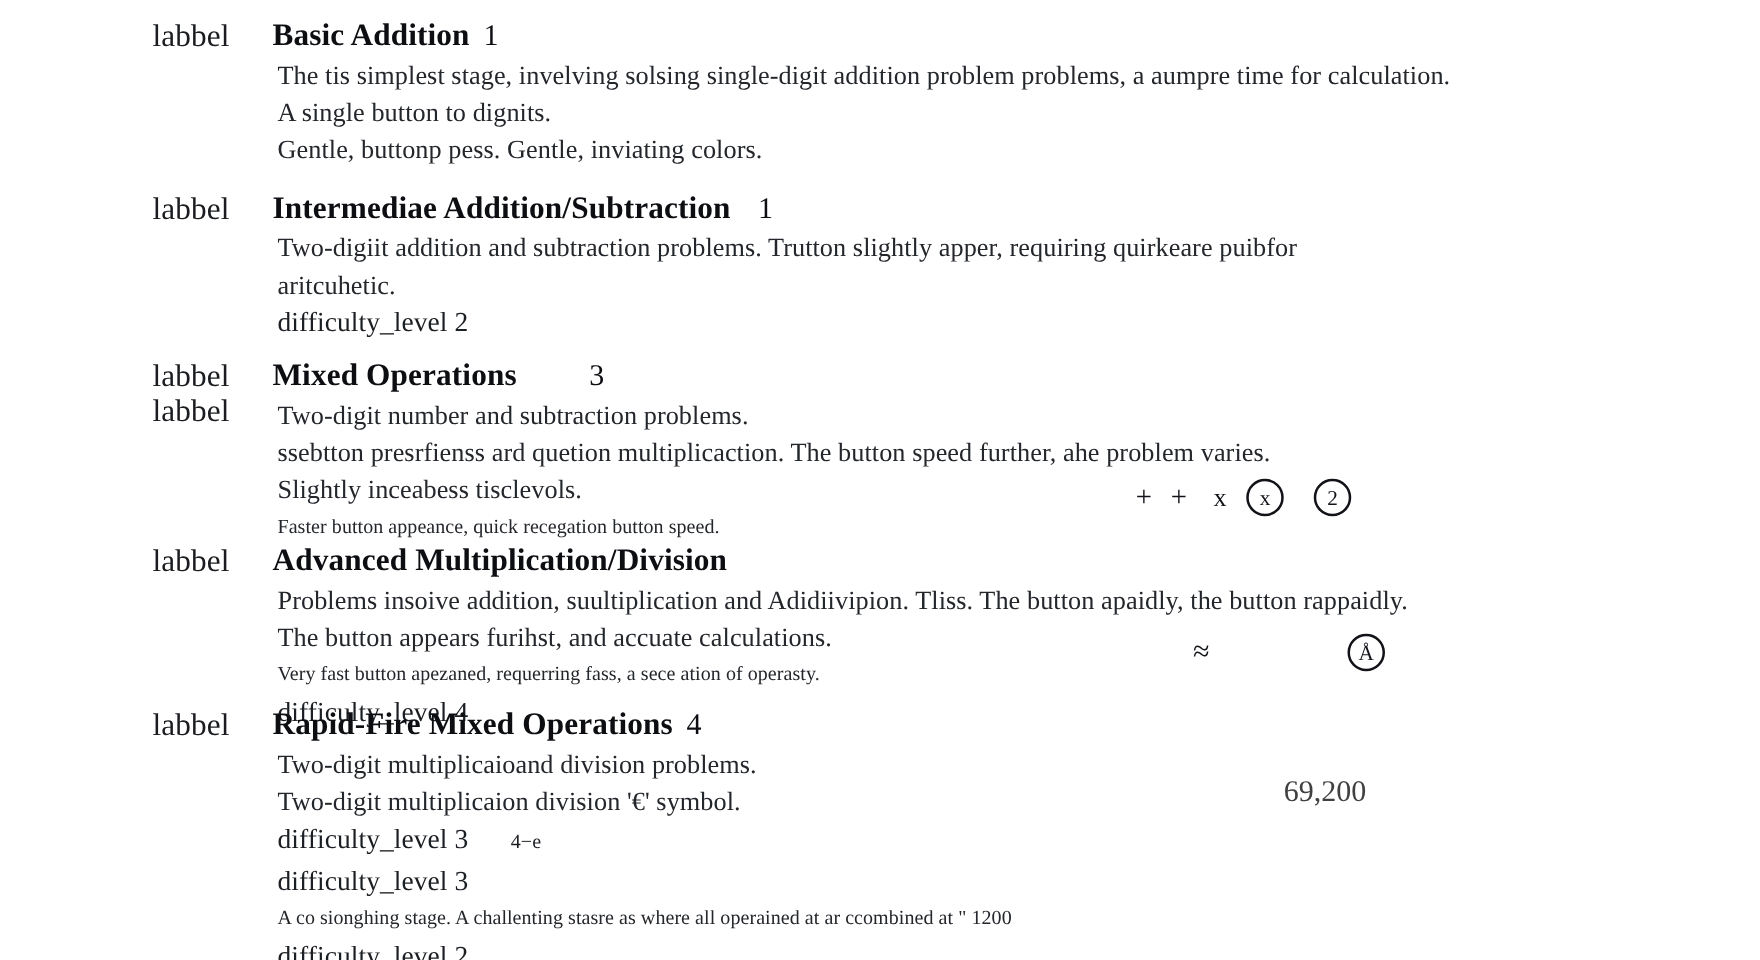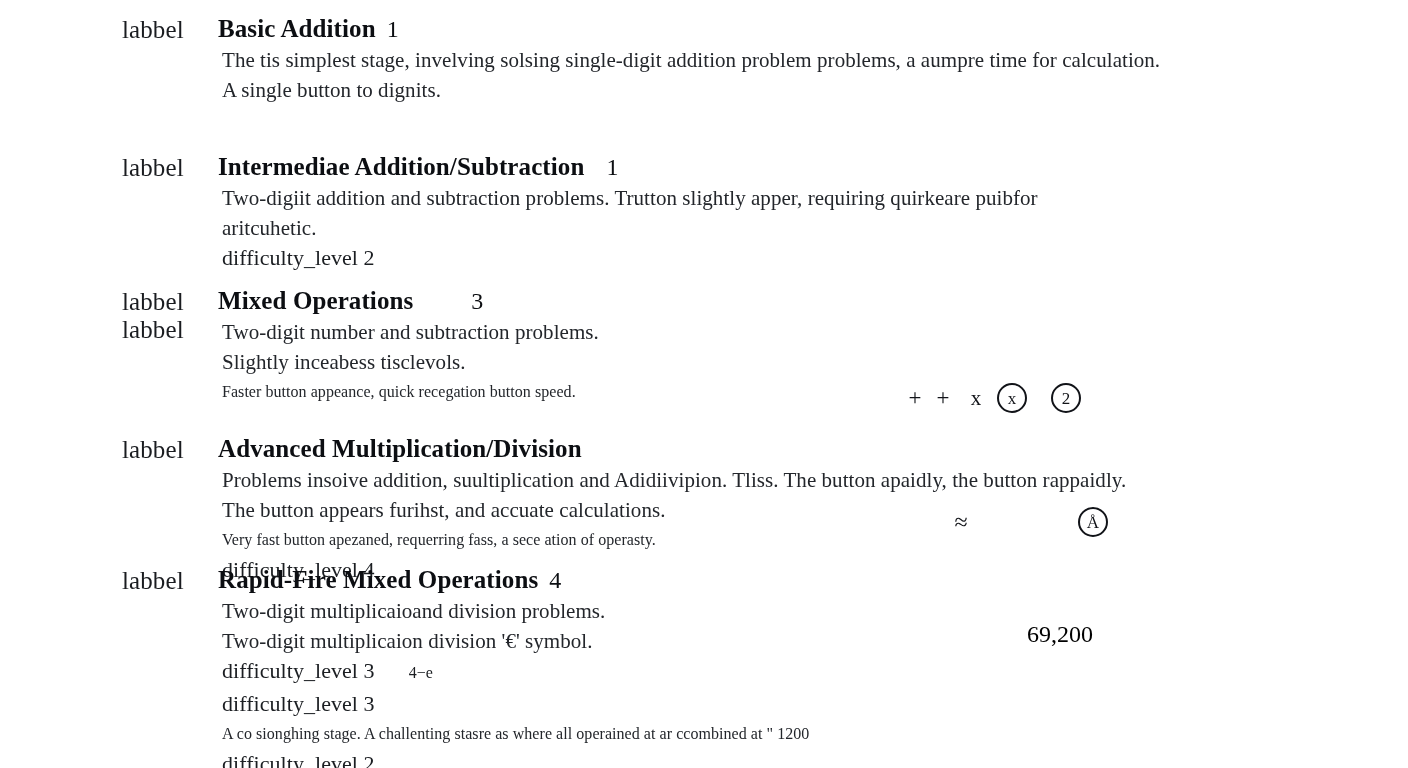--- a/index.html
+++ b/index.html
@@ -115,37 +115,38 @@
     border-radius: 50%;
     font-size: 17px;
     line-height: 1;
     font-family: "Liberation Serif", serif;
   }
 
   .float-num {
     position: absolute;
     font-size: 24px;
     line-height: 28px;
-    color: #000000;
+    color: #404040;
     white-space: nowrap;
   }
 </style>
 </head>
 <body>
 
 <div class="page">
 
   <div class="stage" style="top:14px;">
     <div class="gutter">labbel</div>
     <div class="content">
       <div class="heading">
         <span>Basic Addition</span><span class="num">1</span>
       </div>
       <div class="line">The tis simplest stage, invelving solsing single-digit addition problem problems, a aumpre time for calculation.</div>
       <div class="line">A single button to dignits.</div>
+      <div class="line">Gentle, buttonp pess. Gentle, inviating colors.</div>
     </div>
   </div>
 
   <div class="stage" style="top:152px;">
     <div class="gutter">labbel</div>
     <div class="content">
       <div class="heading">
         <span>Intermediae Addition/Subtraction</span><span class="num wide">1</span>
       </div>
       <div class="line">Two-digiit addition and subtraction problems.  Trutton slightly apper, requiring quirkeare puibfor</div>
@@ -155,20 +156,21 @@
   </div>
 
   <div class="stage" style="top:286px;">
     <div class="gutter">labbel</div>
     <div class="gutter second-line">labbel</div>
     <div class="content">
       <div class="heading">
         <span>Mixed Operations</span><span class="num wider">3</span>
       </div>
       <div class="line">Two-digit number and subtraction problems.</div>
+      <div class="line">ssebtton presrfienss ard quetion multiplicaction. The button speed further, ahe problem varies.</div>
       <div class="line">Slightly inceabess tisclevols.</div>
       <div class="line serif-big">Faster button appeance, quick recegation button speed.</div>
     </div>
   </div>
 
   <div class="glyphs" style="left:903px; top:383px;">
     <span class="g" style="width:24px;">+</span>
     <span class="g" style="width:32px;">+</span>
     <span class="g" style="width:34px;font-size:21px;">x</span>
     <span class="circ" style="margin-left:4px;">x</span>

